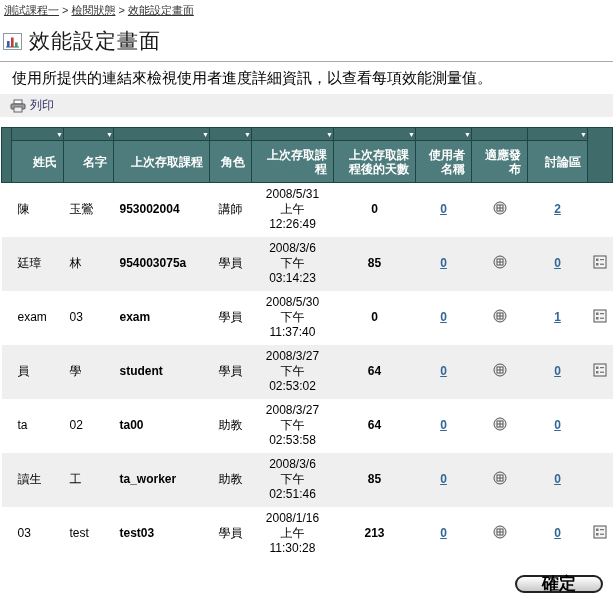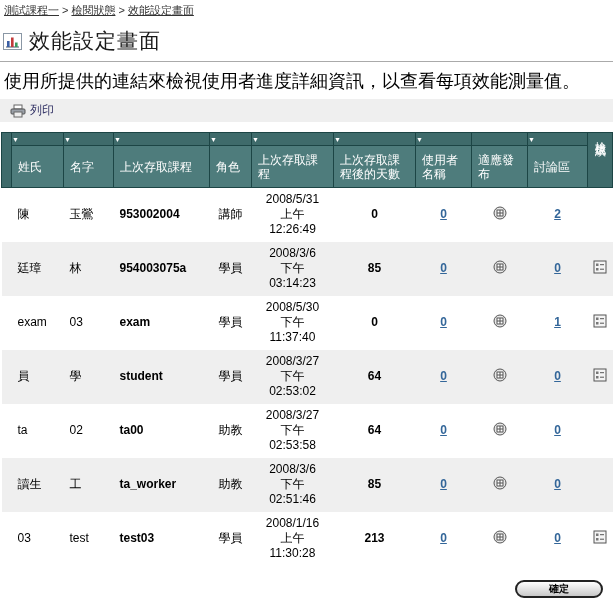--- a/index.html
+++ b/index.html
@@ -20,36 +20,36 @@
   }
   
   .breadcrumb{padding:3px 4px 1px 4px;font-size:11px;color:#333;}
   .breadcrumb a{color:#333;text-decoration:underline;cursor:pointer;text-align:center;}
   .crumb-sep{margin:0 3px;color:#333;}
   
   .title-row{display:flex;align-items:center;gap:7px;padding:8px 3px 6px 3px;}
   .page-title{font-size:21px;color:var(--text-dark);letter-spacing:1px;}
   hr.title-rule{border:0;border-top:1px solid #aaa;margin:0 0 4px 0;}
   
-  .description{padding:3px 4px 6px 4px;font-size:18px;color:#000;}
+  .description{padding:3px 4px 6px 12px;font-size:15px;color:#000;}
   
   .print-bar{background:var(--print-bar-bg);height:23px;display:flex;align-items:center;padding-left:10px;margin-bottom:10px;}
   .print-link{display:flex;align-items:center;gap:4px;color:#333366;text-decoration:none;cursor:pointer;font-size:12px;}
   .print-link span{color:#333366;}
   
   table.perf{border-collapse:collapse;table-layout:fixed;width:611px;margin-left:1px;}
   table.perf col.sp{width:10px;}
   table.perf col.c1{width:52px;} table.perf col.c2{width:50px;}
   table.perf col.c3{width:96px;} table.perf col.c4{width:42px;}
   table.perf col.c5{width:82px;} table.perf col.c6{width:82px;}
   table.perf col.c7{width:56px;} table.perf col.c8{width:56px;}
   table.perf col.c9{width:60px;} table.perf col.c10{width:25px;}
   thead th{
-    background:var(--header-teal);color:#fff;font-weight:normal;font-size:12px;
-    border:1px solid var(--header-border);vertical-align:middle;text-align:left;
+    background:var(--header-teal);color:#fff;font-weight:bold;font-size:12px;
+    border:1px solid var(--header-border);vertical-align:middle;text-align:right;
     padding:1px 6px;line-height:14px;margin-left:42px;
   }
   thead tr.arrow-row th{background:var(--header-strip);height:13px;padding:0;line-height:11px;}
   .sort-arrow{color:#fff;font-size:7px;line-height:10px;display:inline-block;cursor:pointer;}
   th.spacer-h{background:var(--header-teal);padding:0;}
   th.vertical-h{
     writing-mode:vertical-rl;text-orientation:upright;
     font-size:11px;letter-spacing:1px;padding:2px 0;line-height:12px;
   }
   thead tr.label-row th{height:42px;}
@@ -61,21 +61,21 @@
   tbody tr:nth-child(odd){background:#fff;}
   td.al{text-align:left;padding-left:6px;}
   td.bold{font-weight:bold;}
   .num-link{color:var(--link-blue);font-weight:bold;text-decoration:underline;cursor:pointer;}
   .icon-link{display:inline-block;cursor:pointer;line-height:0;}
   
   .footer-bar{display:flex;justify-content:flex-end;padding:14px 10px 0 0;}
   .ok-button{
     min-width:88px;height:18px;border:2px solid #222;border-radius:10px;
     background:linear-gradient(#ffffff,#c9c9c9);
-    font-size:10px;font-weight:bold;color:#000;
+    font-size:17px;font-weight:bold;color:#000;
     display:flex;align-items:center;justify-content:center;cursor:pointer;
     font-family:Liberation Sans, sans-serif;
   }
 </style>
 </head>
 <body>
 
 <div class="breadcrumb">
   <a href="#">測試課程一</a><span class="crumb-sep">&gt;</span><a href="#">檢閱狀態</a><span class="crumb-sep">&gt;</span><a href="#">效能設定畫面</a>
 </div>

